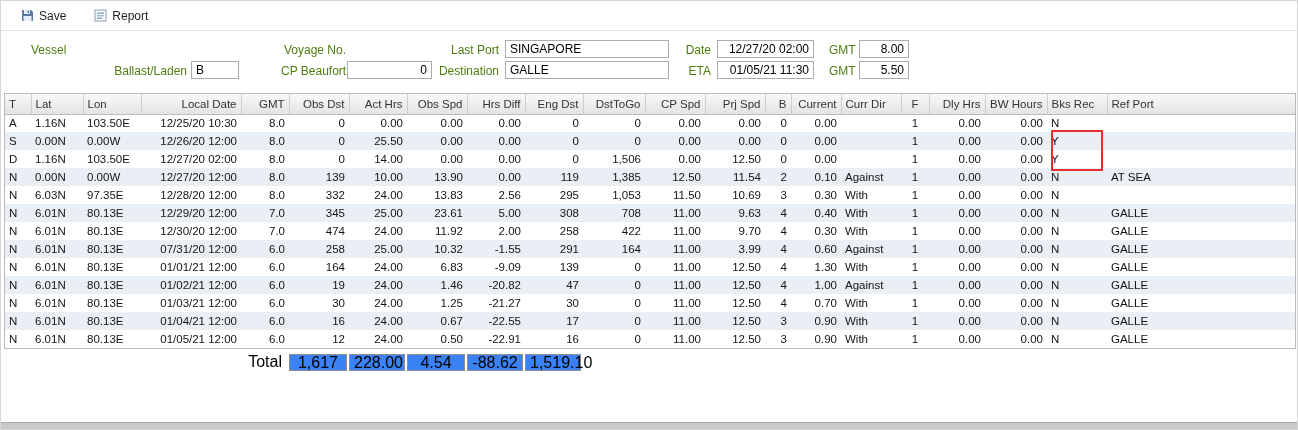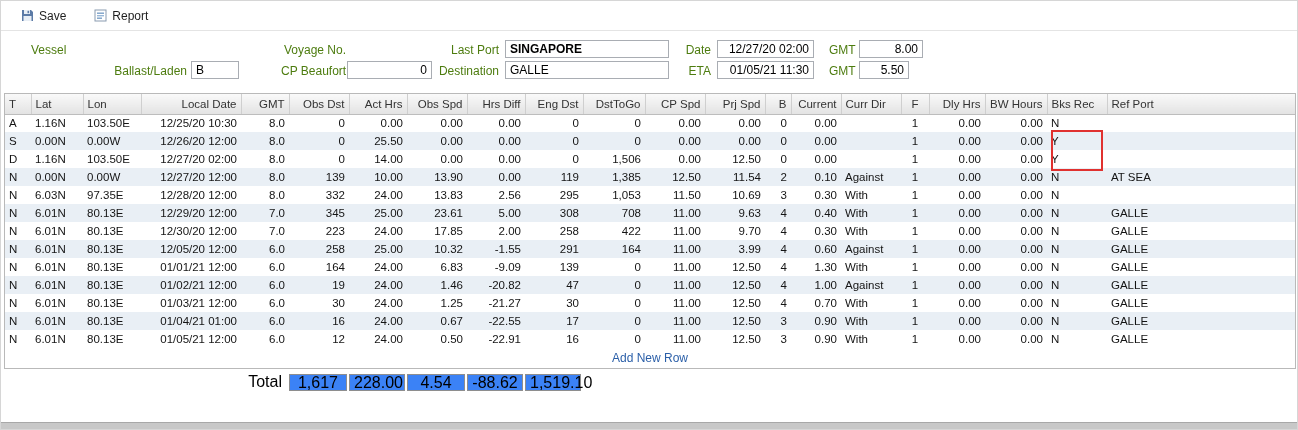--- a/index.html
+++ b/index.html
@@ -56,25 +56,25 @@
             <rect x="3" y="8.5" width="5" height="1.4" fill="#7aa0c8"></rect>
           </svg></span>
       <span>Report</span>
     </div>
   </div>
 
   <div class="form-area">
     <span class="f-label" style="left:30px;top:12px">Vessel</span>
     <span class="f-label" style="left:283px;top:12px">Voyage No.</span>
     <span class="f-label ra" style="left:436px;top:12px;width:62px">Last Port</span>
-    <input class="f-input" style="left: 504px; top: 9px; width: 164px; font-weight: bold;" value="SINGAPORE">
+    <input class="f-input" style="left: 504px; top: 9px; width: 164px;" value="SINGAPORE">
     <span class="f-label ra" style="left:680px;top:12px;width:30px">Date</span>
     <input class="f-input ra-input" style="left: 716px; top: 9px; width: 97px;" value="12/27/20 02:00">
     <span class="f-label ra" style="left:828px;top:12px;width:26px">GMT</span>
-    <input class="f-input ra-input" style="left: 858px; top: 9px; width: 64px;" value="8.00">
+    <input class="f-input ra-input" style="left: 858px; top: 9px; width: 50px;" value="8.00">
 
     <span class="f-label ra" style="left:100px;top:33px;width:86px">Ballast/Laden</span>
     <input class="f-input" style="left: 190px; top: 30px; width: 48px;" value="B">
     <span class="f-label ra" style="left:280px;top:33px;width:62px">CP Beaufort</span>
     <input class="f-input ra-input" style="left: 346px; top: 30px; width: 85px;" value="0">
     <span class="f-label ra" style="left:436px;top:33px;width:62px">Destination</span>
     <input class="f-input" style="left: 504px; top: 30px; width: 164px;" value="GALLE">
     <span class="f-label ra" style="left:680px;top:33px;width:30px">ETA</span>
     <input class="f-input ra-input" style="left: 716px; top: 30px; width: 97px;" value="01/05/21 11:30">
     <span class="f-label ra" style="left:828px;top:33px;width:26px">GMT</span>
@@ -269,42 +269,42 @@
             <td class="a-r">0.00</td>
             <td class="a-l">N</td>
             <td class="a-l">GALLE</td>
           </tr>
           <tr>
             <td class="a-l">N</td>
             <td class="a-l">6.01N</td>
             <td class="a-l">80.13E</td>
             <td class="a-r">12/30/20 12:00</td>
             <td class="a-r">7.0</td>
-            <td class="a-r">223</td>
-            <td class="a-r">24.00</td>
-            <td class="a-r">17.85</td>
+            <td class="a-r">474</td>
+            <td class="a-r">24.00</td>
+            <td class="a-r">11.92</td>
             <td class="a-r">2.00</td>
             <td class="a-r">258</td>
             <td class="a-r">422</td>
             <td class="a-r">11.00</td>
             <td class="a-r">9.70</td>
             <td class="a-r">4</td>
             <td class="a-r">0.30</td>
             <td class="a-l">With</td>
             <td class="a-c">1</td>
             <td class="a-r">0.00</td>
             <td class="a-r">0.00</td>
             <td class="a-l">N</td>
             <td class="a-l">GALLE</td>
           </tr>
           <tr>
             <td class="a-l">N</td>
             <td class="a-l">6.01N</td>
             <td class="a-l">80.13E</td>
-            <td class="a-r">12/05/20 12:00</td>
+            <td class="a-r">07/31/20 12:00</td>
             <td class="a-r">6.0</td>
             <td class="a-r">258</td>
             <td class="a-r">25.00</td>
             <td class="a-r">10.32</td>
             <td class="a-r">-1.55</td>
             <td class="a-r">291</td>
             <td class="a-r">164</td>
             <td class="a-r">11.00</td>
             <td class="a-r">3.99</td>
             <td class="a-r">4</td>
@@ -382,21 +382,21 @@
             <td class="a-c">1</td>
             <td class="a-r">0.00</td>
             <td class="a-r">0.00</td>
             <td class="a-l">N</td>
             <td class="a-l">GALLE</td>
           </tr>
           <tr>
             <td class="a-l">N</td>
             <td class="a-l">6.01N</td>
             <td class="a-l">80.13E</td>
-            <td class="a-r">01/04/21 01:00</td>
+            <td class="a-r">01/04/21 12:00</td>
             <td class="a-r">6.0</td>
             <td class="a-r">16</td>
             <td class="a-r">24.00</td>
             <td class="a-r">0.67</td>
             <td class="a-r">-22.55</td>
             <td class="a-r">17</td>
             <td class="a-r">0</td>
             <td class="a-r">11.00</td>
             <td class="a-r">12.50</td>
             <td class="a-r">3</td>
@@ -426,21 +426,20 @@
             <td class="a-r">0.90</td>
             <td class="a-l">With</td>
             <td class="a-c">1</td>
             <td class="a-r">0.00</td>
             <td class="a-r">0.00</td>
             <td class="a-l">N</td>
             <td class="a-l">GALLE</td>
           </tr>
         </tbody>
       </table>
-    <div class="add-row">Add New Row</div>
     <div class="annotation-box" style="border-color: rgb(224, 49, 47);"></div>
   </div>
 
   <table class="total">
       <colgroup>
         <col style="width:26px">
         <col style="width:52px">
         <col style="width:58px">
         <col style="width:100px">
         <col style="width:48px">

